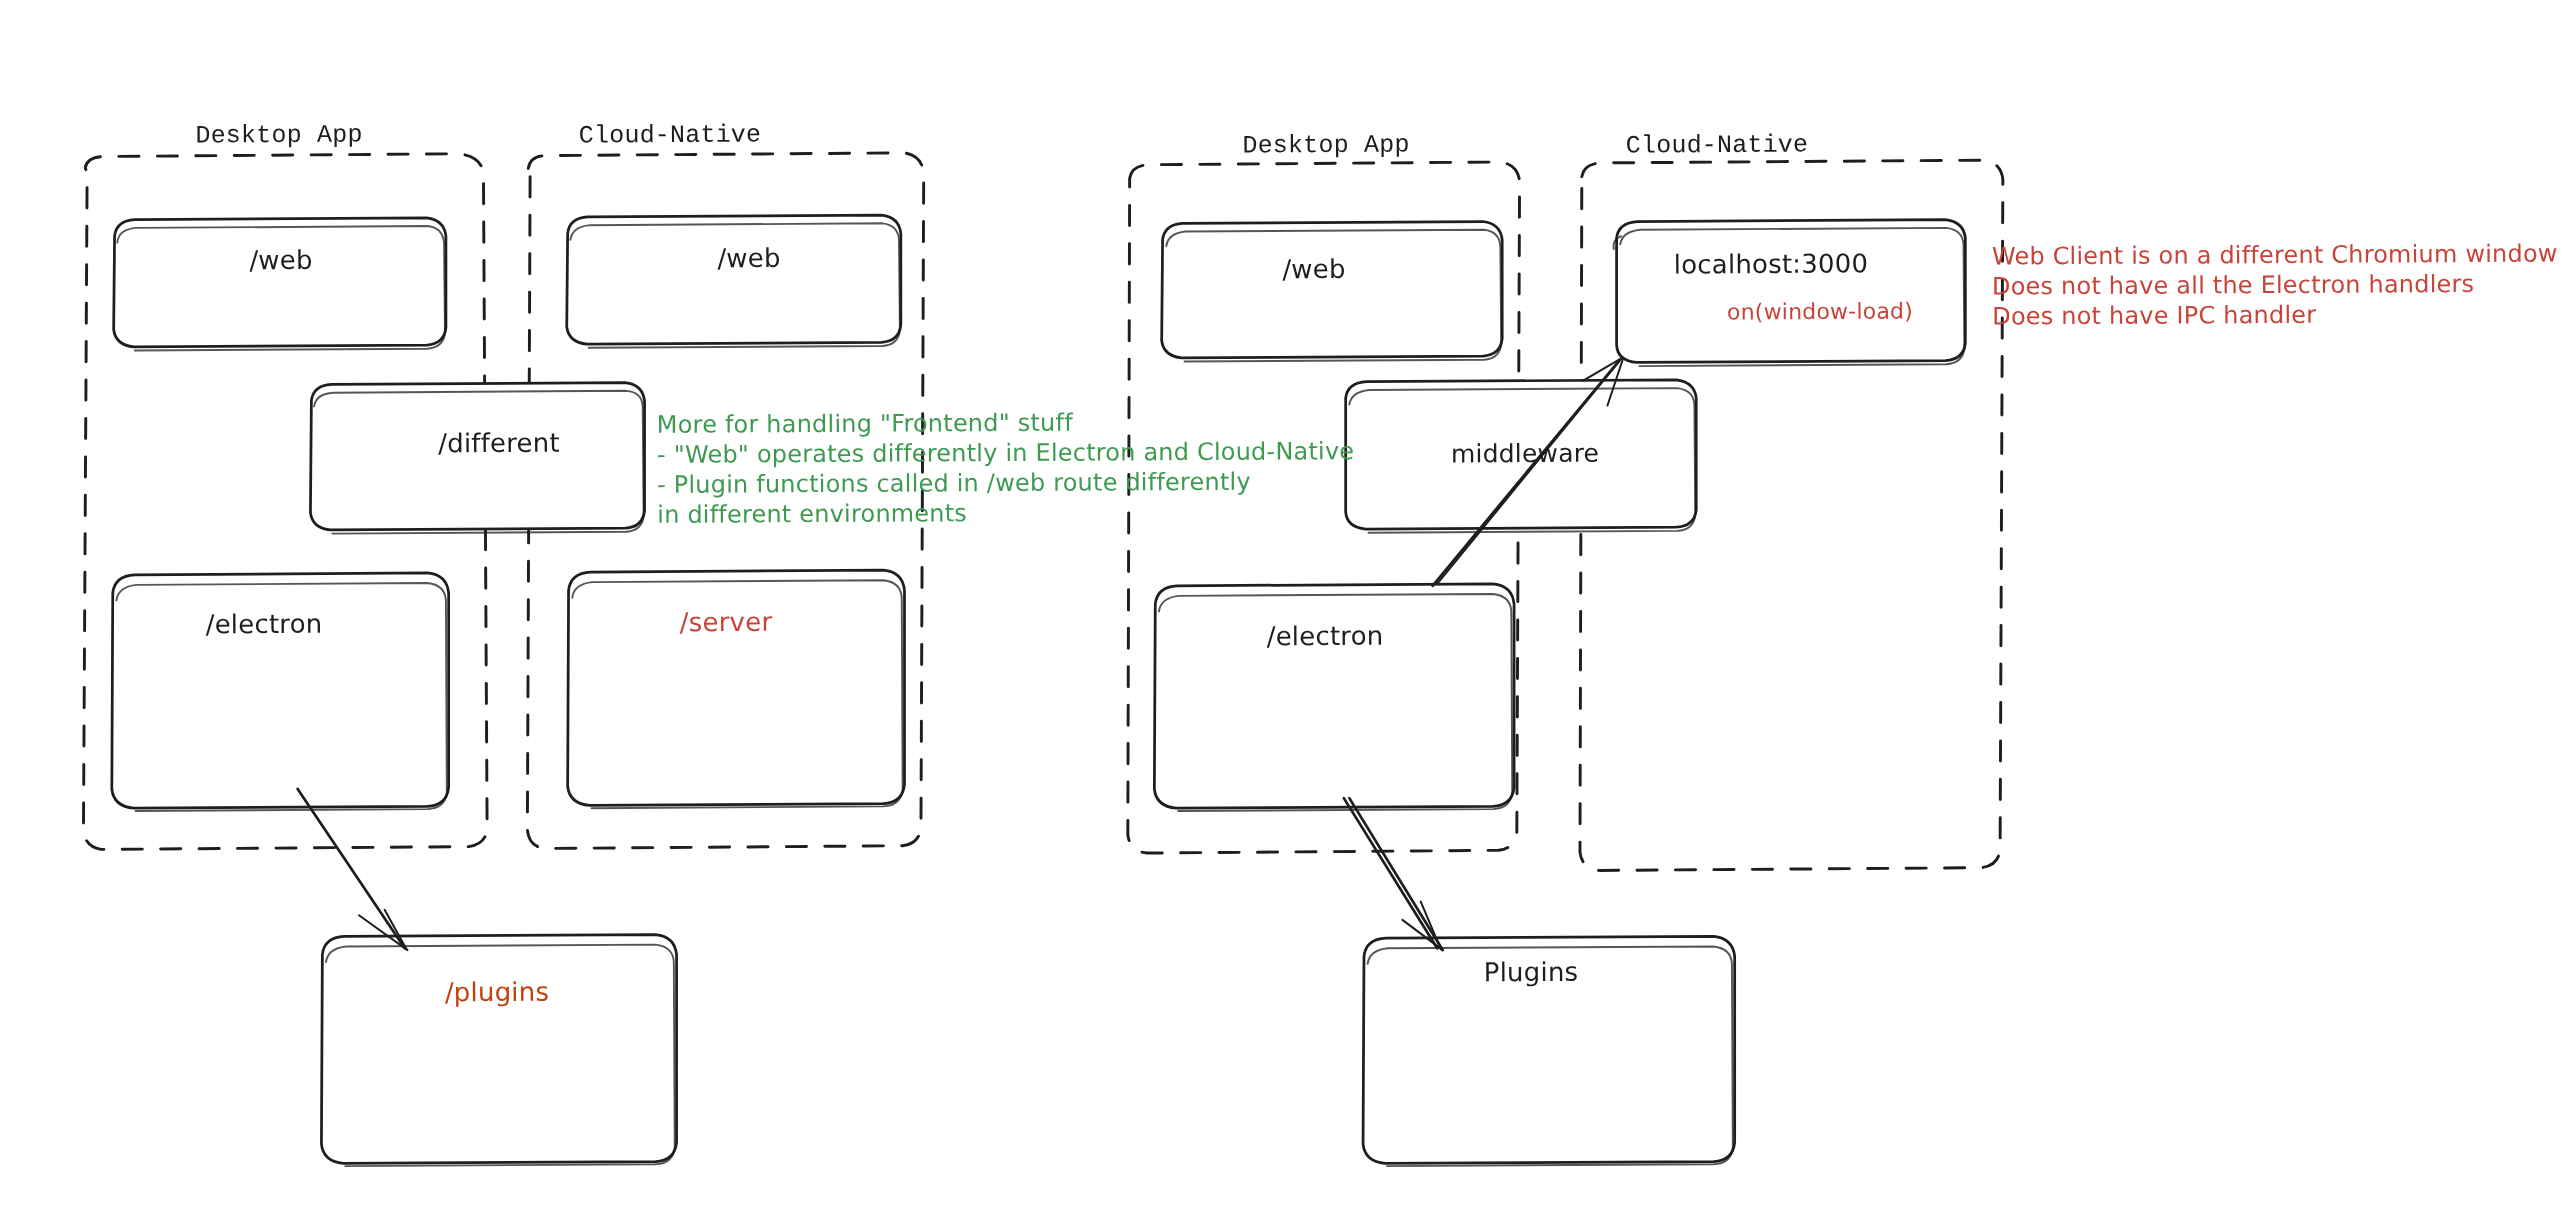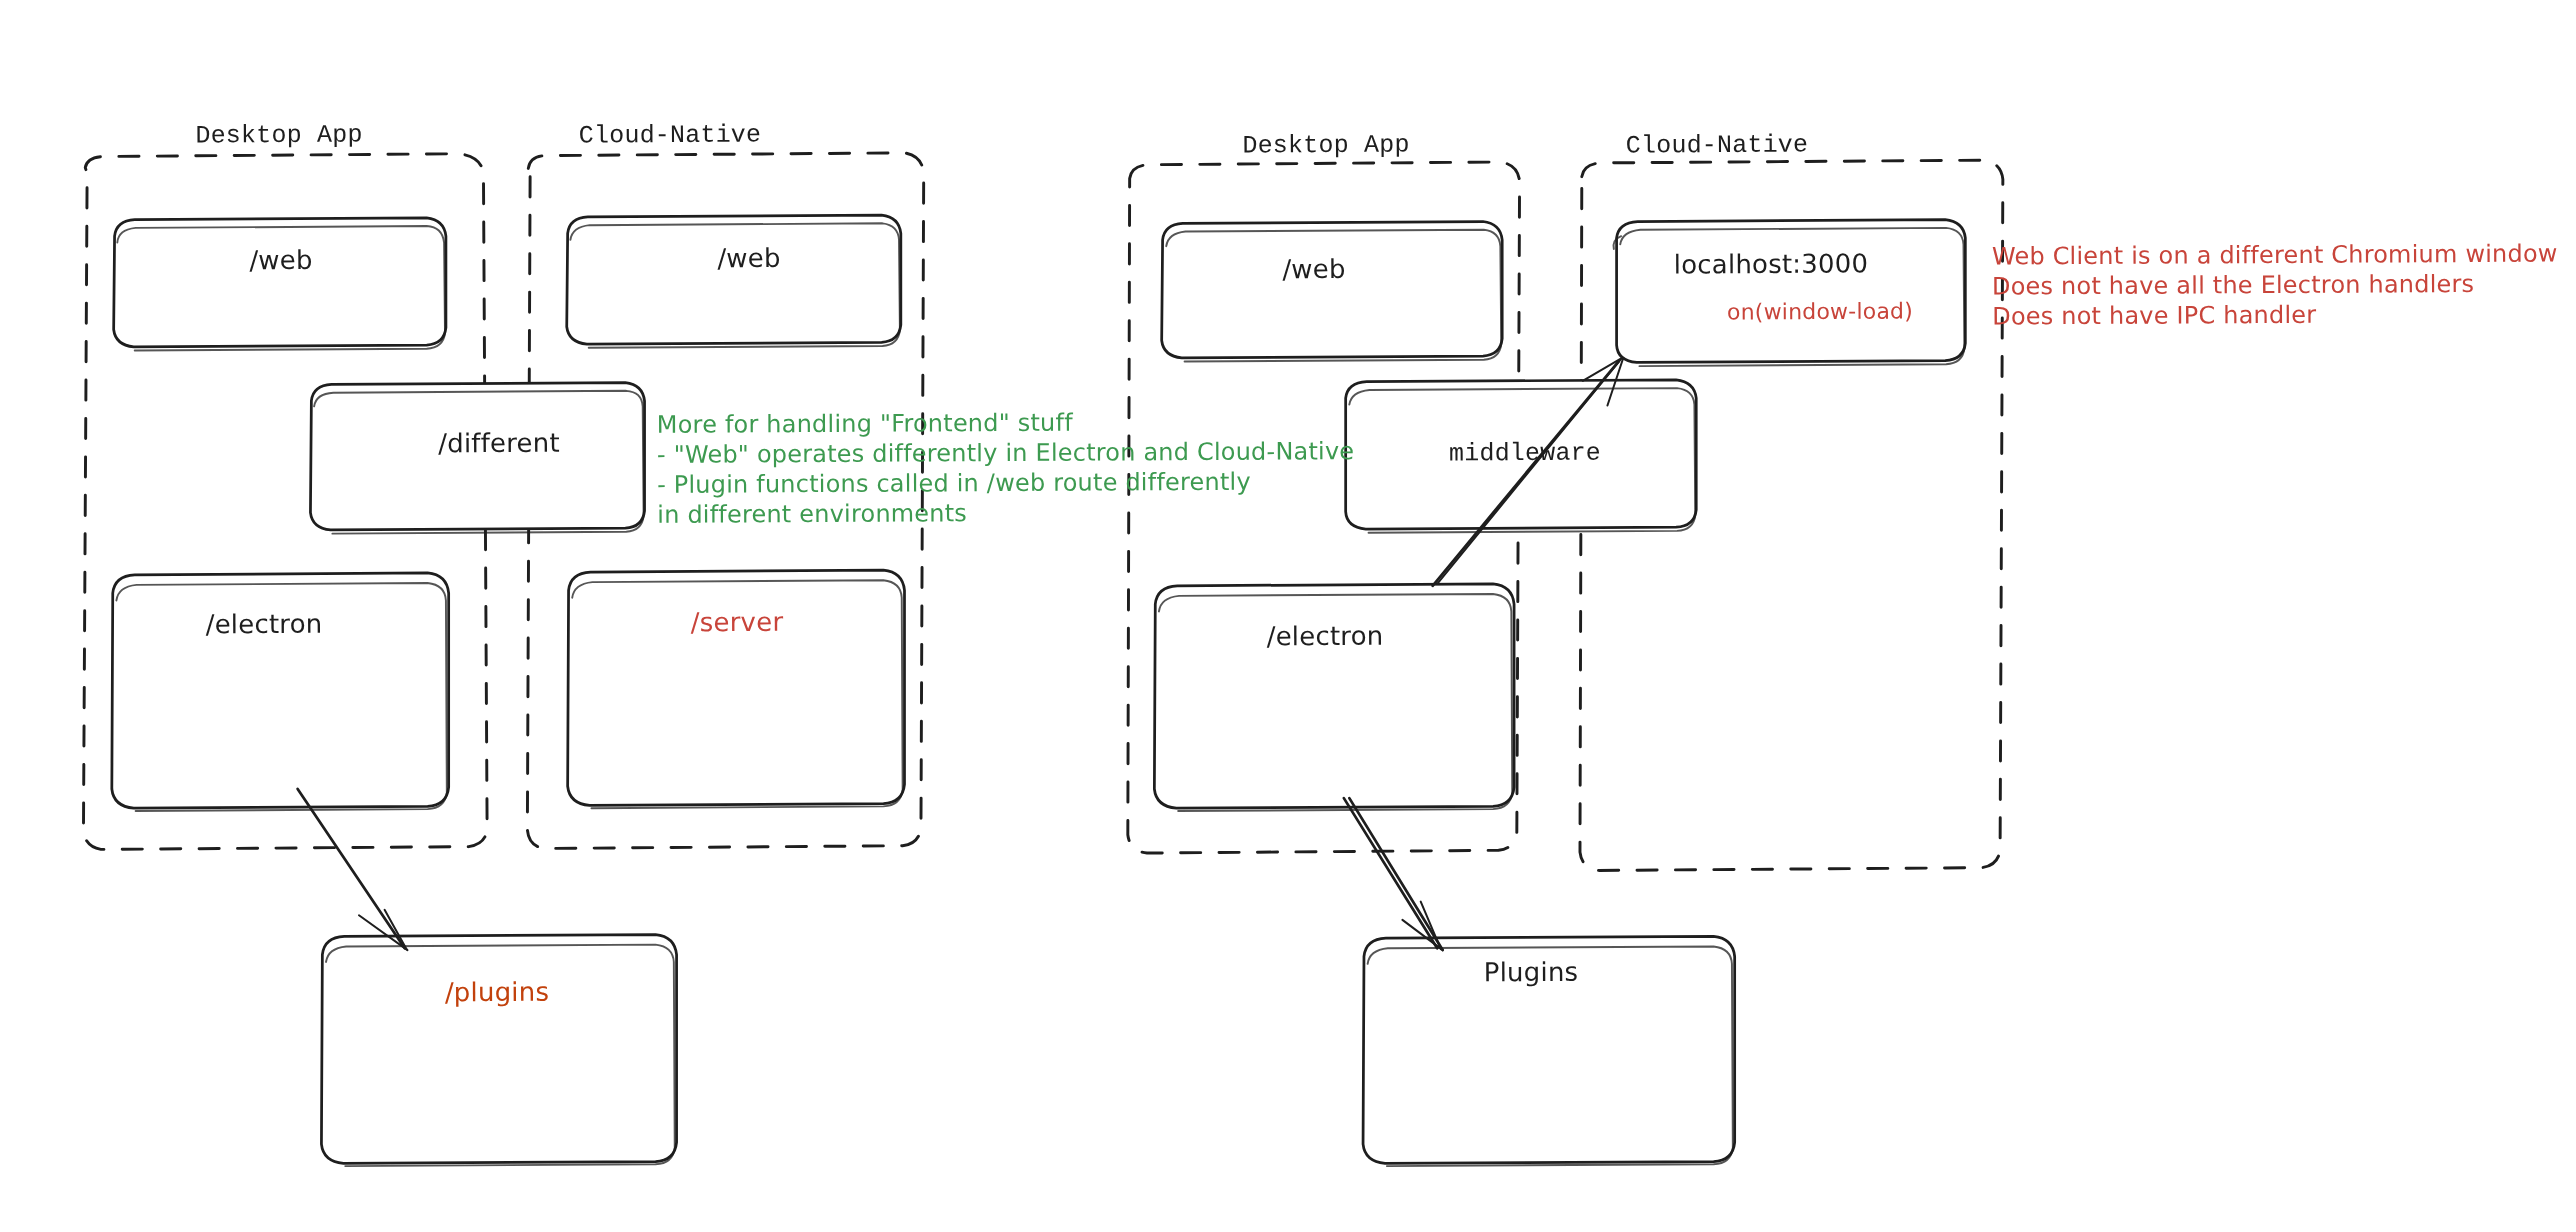--- a/index.html
+++ b/index.html
@@ -44,34 +44,34 @@
   }
   .group-label {
     font-size: 25px;
     color: #1e1e1e;
     font-family: Liberation Mono, monospace;
   }
   .node-label {
     font-size: 26px;
     color: #1e1e1e;
   }
-  .node-label.sm { font-size: 25px; font-family: Liberation Mono, monospace; }
+  .node-label.sm { font-size: 25px; }
   .node-sub {
     font-size: 22px;
     color: #c0392b;
   }
   .annot {
     font-size: 24px;
     line-height: 30px;
     white-space: pre;
     transform: rotate(-0.3deg);
   }
   .annot.green { color: #3d9a50; }
   .annot.red   { color: #c8443a; }
-  .node-label.red { color: #c8443a; margin-left: 11px; }
+  .node-label.red { color: #c8443a; }
 </style>
 </head>
 <body>
 
 <div id="canvas-root">
 
   <svg id="sketch-svg" viewBox="0 0 2814 1346" xmlns="http://www.w3.org/2000/svg">
     <defs>
       <style>
         .dash-grp {

